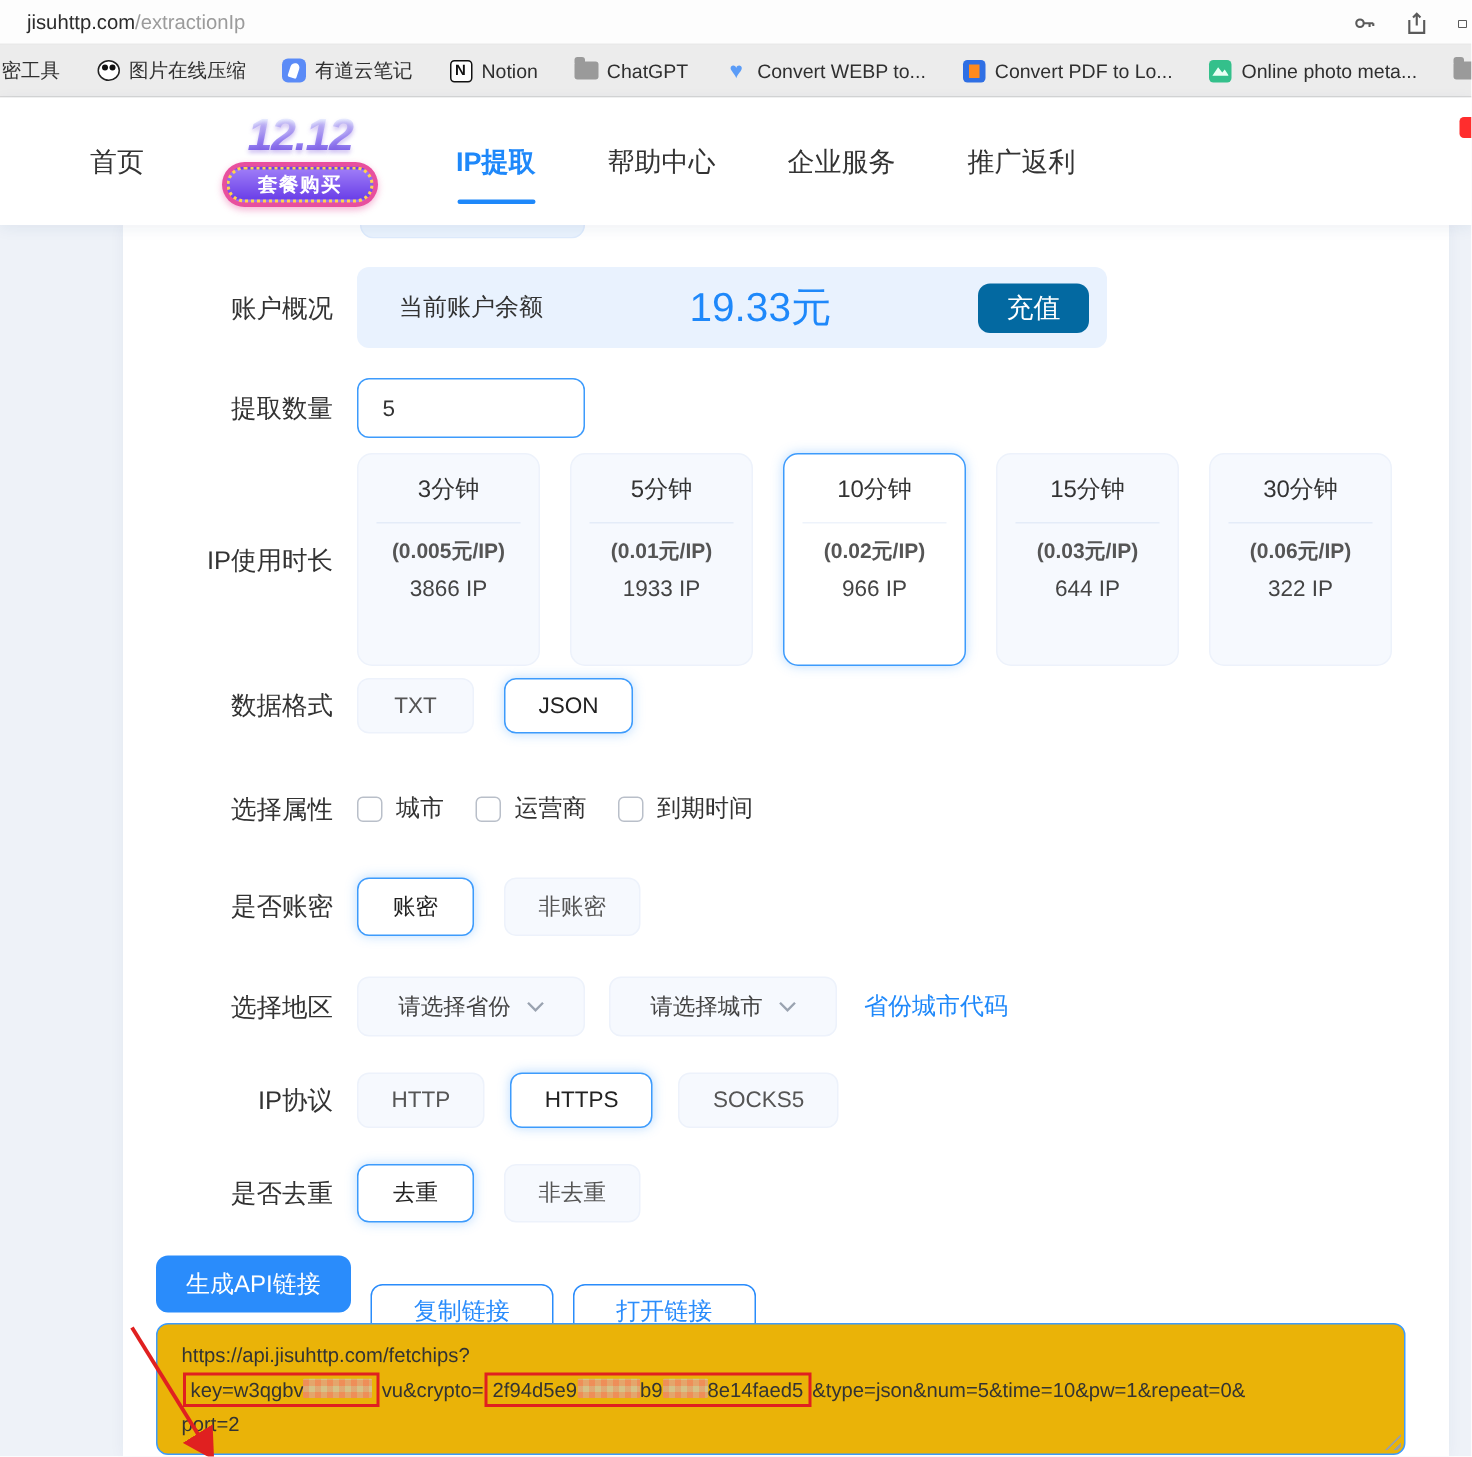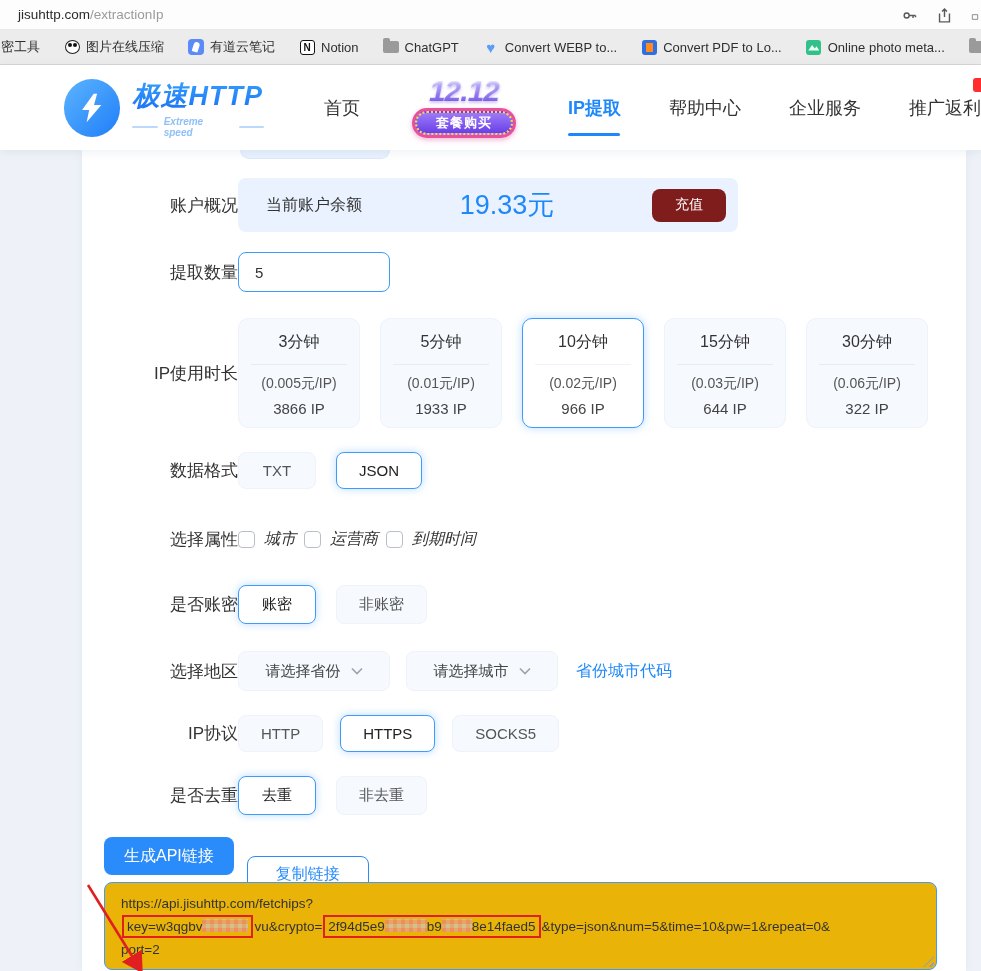--- a/index.html
+++ b/index.html
@@ -76,50 +76,50 @@
     display:flex; align-items:center; justify-content:center;
     color:#fff; font-size:13px; font-weight:bold; letter-spacing:1px; }
   .nav-badge{ position:absolute; right:0; top:13px; width:8px; height:14px; background:#ff2d2d; border-radius:3px 0 0 3px; }
   
   .page{ position:absolute; top:150px; left:0; width:981px; height:821px; background:#eef2f8; }
   .card{ position:absolute; top:0; left:82px; width:884px; height:821px; background:#fff;
     box-shadow:0 0 10px rgba(30,60,110,.05); }
   .stub{ position:absolute; top:0; left:158px; width:150px; height:9px;
     background:#e9f2fd; border:1px solid #ddeafc; border-top:none; border-radius:0 0 10px 10px; }
   .row{ position:absolute; left:0; right:0; display:flex; align-items:center; }
-  .lbl{ width:156px; flex:0 0 156px; text-align:right; padding-right:0; font-size:17px; font-weight:500; color:#333; }
+  .lbl{ width:156px; flex:0 0 156px; text-align:right; padding-right:16px; font-size:17px; font-weight:500; color:#333; }
   
   .balance-bar{ width:500px; height:54px; background:#e9f2fe; border-radius:8px;
     display:flex; align-items:center; padding:0 12px 0 28px; }
   .balance-label{ font-size:16px; color:#333; }
   .balance-value{ flex:1; text-align:center; font-size:27px; color:#1e88fa; }
-  .btn-recharge{ width:74px; height:33px; background:#7f1d1d; color:#fff; font-size:14px;
+  .btn-recharge{ width:74px; height:33px; background:#0369a1; color:#fff; font-size:18px;
     border:none; border-radius:8px; cursor:pointer; }
   
   .qty-input{ width:152px; height:40px; border:1px solid #3d9bfc; border-radius:8px;
     font-size:15px; color:#333; padding-left:16px; outline:none;
     font-family:"Liberation Sans",sans-serif; }
   
   .cards{ display:flex; gap:20px; }
-  .dcard{ width:122px; height:110px; border-radius:10px; background:#f6f9fe; border:1px solid #edf2fb;
+  .dcard{ width:122px; height:142px; border-radius:10px; background:#f6f9fe; border:1px solid #edf2fb;
     text-align:center; padding-top:13px; cursor:pointer; }
   .dcard.sel{ background:#fff; border:1.5px solid #3d9bfc; box-shadow:0 0 8px rgba(61,155,252,.35); }
   .dcard .t{ font-size:16px; color:#333; }
   .dcard .divline{ height:1px; background:#e4ecf8; margin:11px 12px 10px; }
   .dcard.sel .divline{ background:#eef3fb; }
-  .dcard .p{ font-size:14px; color:#555; }
+  .dcard .p{ font-size:14px; color:#555;font-weight:bold; }
   .dcard .c{ font-size:15px; color:#444; margin-top:7px; }
   
   .chips{ display:flex; gap:20px; }
   .chip{ min-width:78px; padding:9px 22px; text-align:center; border-radius:8px; font-size:15px;
     background:#f6f9fe; border:1px solid #edf2fb; color:#555; cursor:pointer; white-space:nowrap; }
   .chip.sel{ background:#fff; border:1.5px solid #3d9bfc; color:#222;
     box-shadow:0 0 8px rgba(61,155,252,.35); }
   
-  .checks{ display:flex; gap:8px;font-style:italic; }
+  .checks{ display:flex; gap:21px; }
   .check{ display:flex; align-items:center; gap:9px; font-size:16px; color:#333; cursor:pointer; }
   .cb{ width:17px; height:17px; border:1.5px solid #b9bfc9; border-radius:4px; background:#fff; }
   
   .dd{ width:152px; height:40px; background:#f6f9fe; border:1px solid #edf2fb; border-radius:8px;
     display:flex; align-items:center; justify-content:center; gap:10px;
     font-size:15px; color:#444; cursor:pointer; }
   .dd svg{ width:12px; height:8px; color:#9aa3b0; }
   .region-wrap{ display:flex; gap:16px; align-items:center; }
   .code-link{ font-size:16px; color:#1e88fa; margin-left:2px; cursor:pointer; text-decoration:none; }
   
@@ -219,31 +219,20 @@
   </div>
   <div class="bm">
     <span class="bmicon">
         <span class="icon-folder"></span>
       </span>
 
   </div>
 </div>
 
 <div class="siteheader">
-  <div class="logo">
-    <div class="logo-circle">
-      <svg viewBox="0 0 24 24">
-          <path d="M13.2 2 5 13.4h5l-1.8 8.6L18.6 9.8h-5.2L15.6 2z" fill="#fff"></path>
-        </svg>
-    </div>
-    <div class="logo-texts">
-      <div class="logo-title">极速HTTP</div>
-      <div class="logo-sub">Extreme speed</div>
-    </div>
-  </div>
   <div class="nav">
     <div class="nav-item">首页</div>
     <div class="promo">
       <div class="promo-1212">12.12</div>
       <div class="promo-pill">
         <div class="promo-pill-in">套餐购买</div>
       </div>
     </div>
     <div class="nav-item active">IP提取</div>
     <div class="nav-item">帮助中心</div>
@@ -373,20 +362,21 @@
       <div class="lbl">是否去重</div>
       <div class="chips">
         <div class="chip sel">去重</div>
         <div class="chip">非去重</div>
       </div>
     </div>
 
     <div class="row actions" style="top:686px;height:40px;">
       <button class="btn-primary">生成API链接</button>
       <button class="btn-outline">复制链接</button>
+      <button class="btn-outline">打开链接</button>
     </div>
 
     <div class="apibox" role="textbox">
       <div class="apiline">https://api.jisuhttp.com/fetchips?</div>
       <div class="apiline"><span class="hlbox"><span>key=w3qgbv</span><span class="mosaic m1"></span></span><span>vu&amp;crypto=</span><span class="hlbox"><span>2f94d5e9</span><span class="mosaic m2"></span><span>b9</span><span class="mosaic m3"></span><span>8e14faed5</span></span><span>&amp;type=json&amp;num=5&amp;time=10&amp;pw=1&amp;repeat=0&amp;</span></div>
       <div class="apiline">port=2</div>
     </div>
   </div>
 
   <svg class="arrow-overlay" viewBox="0 0 90 110">

